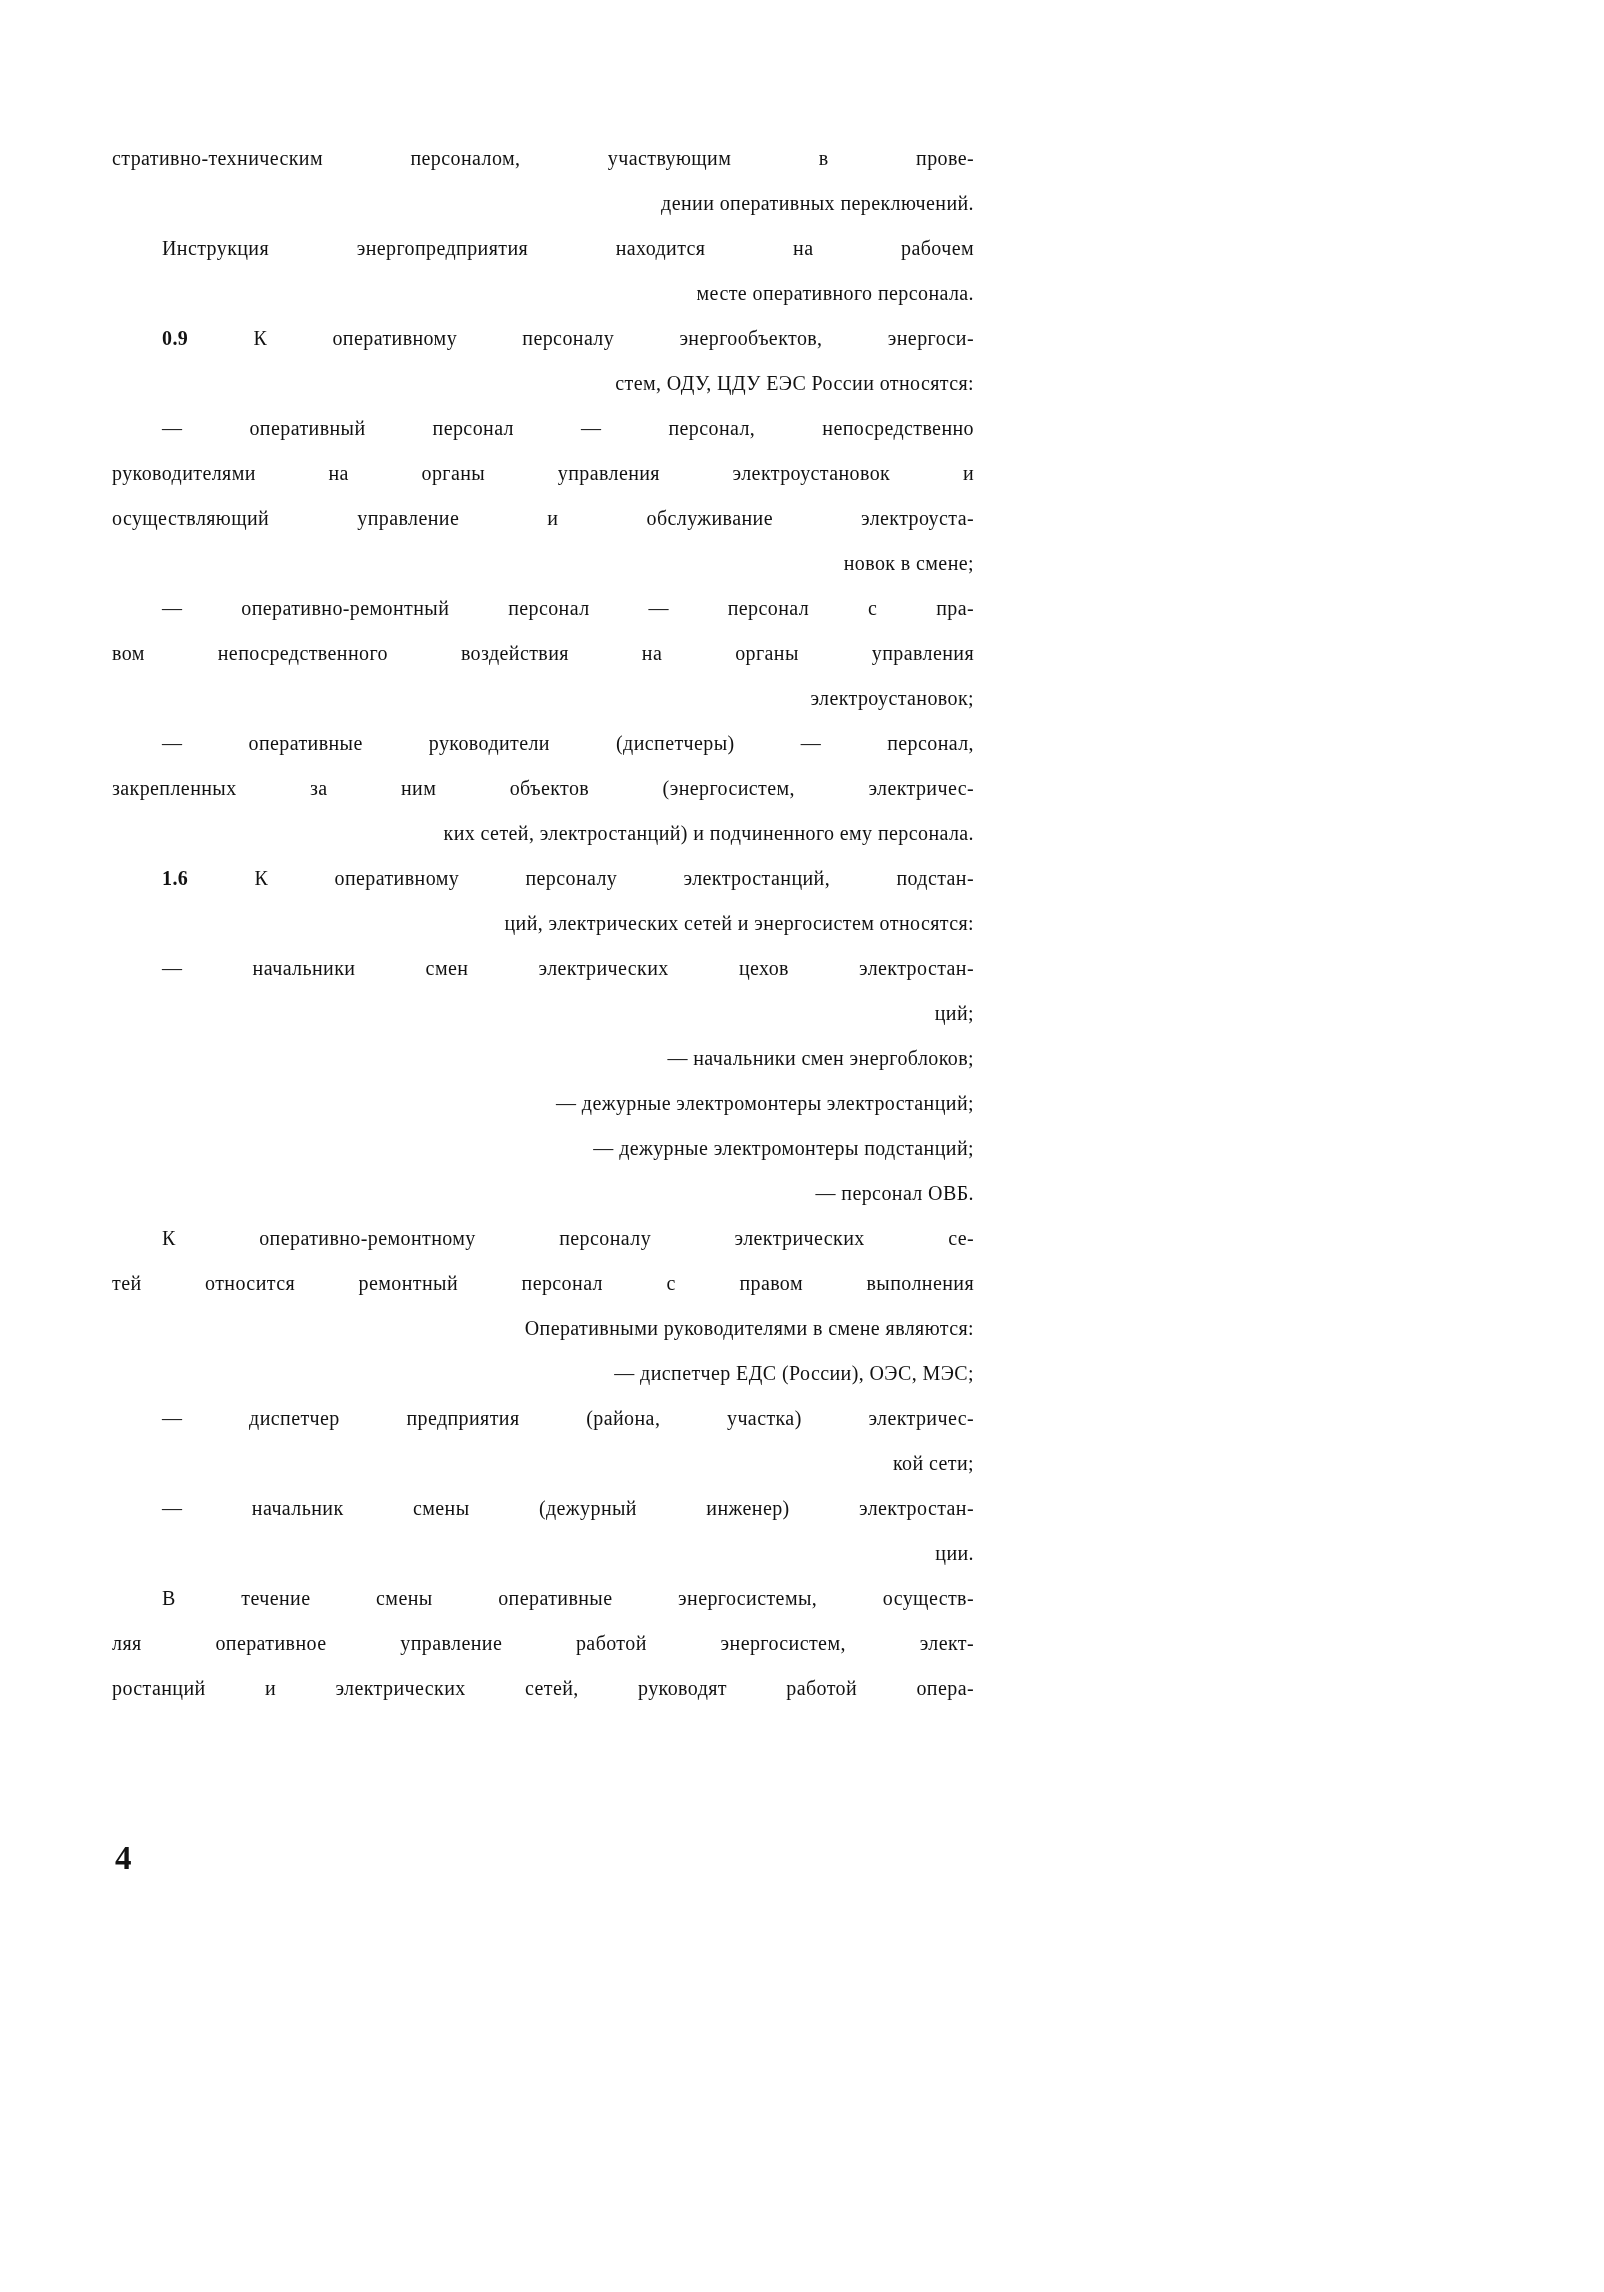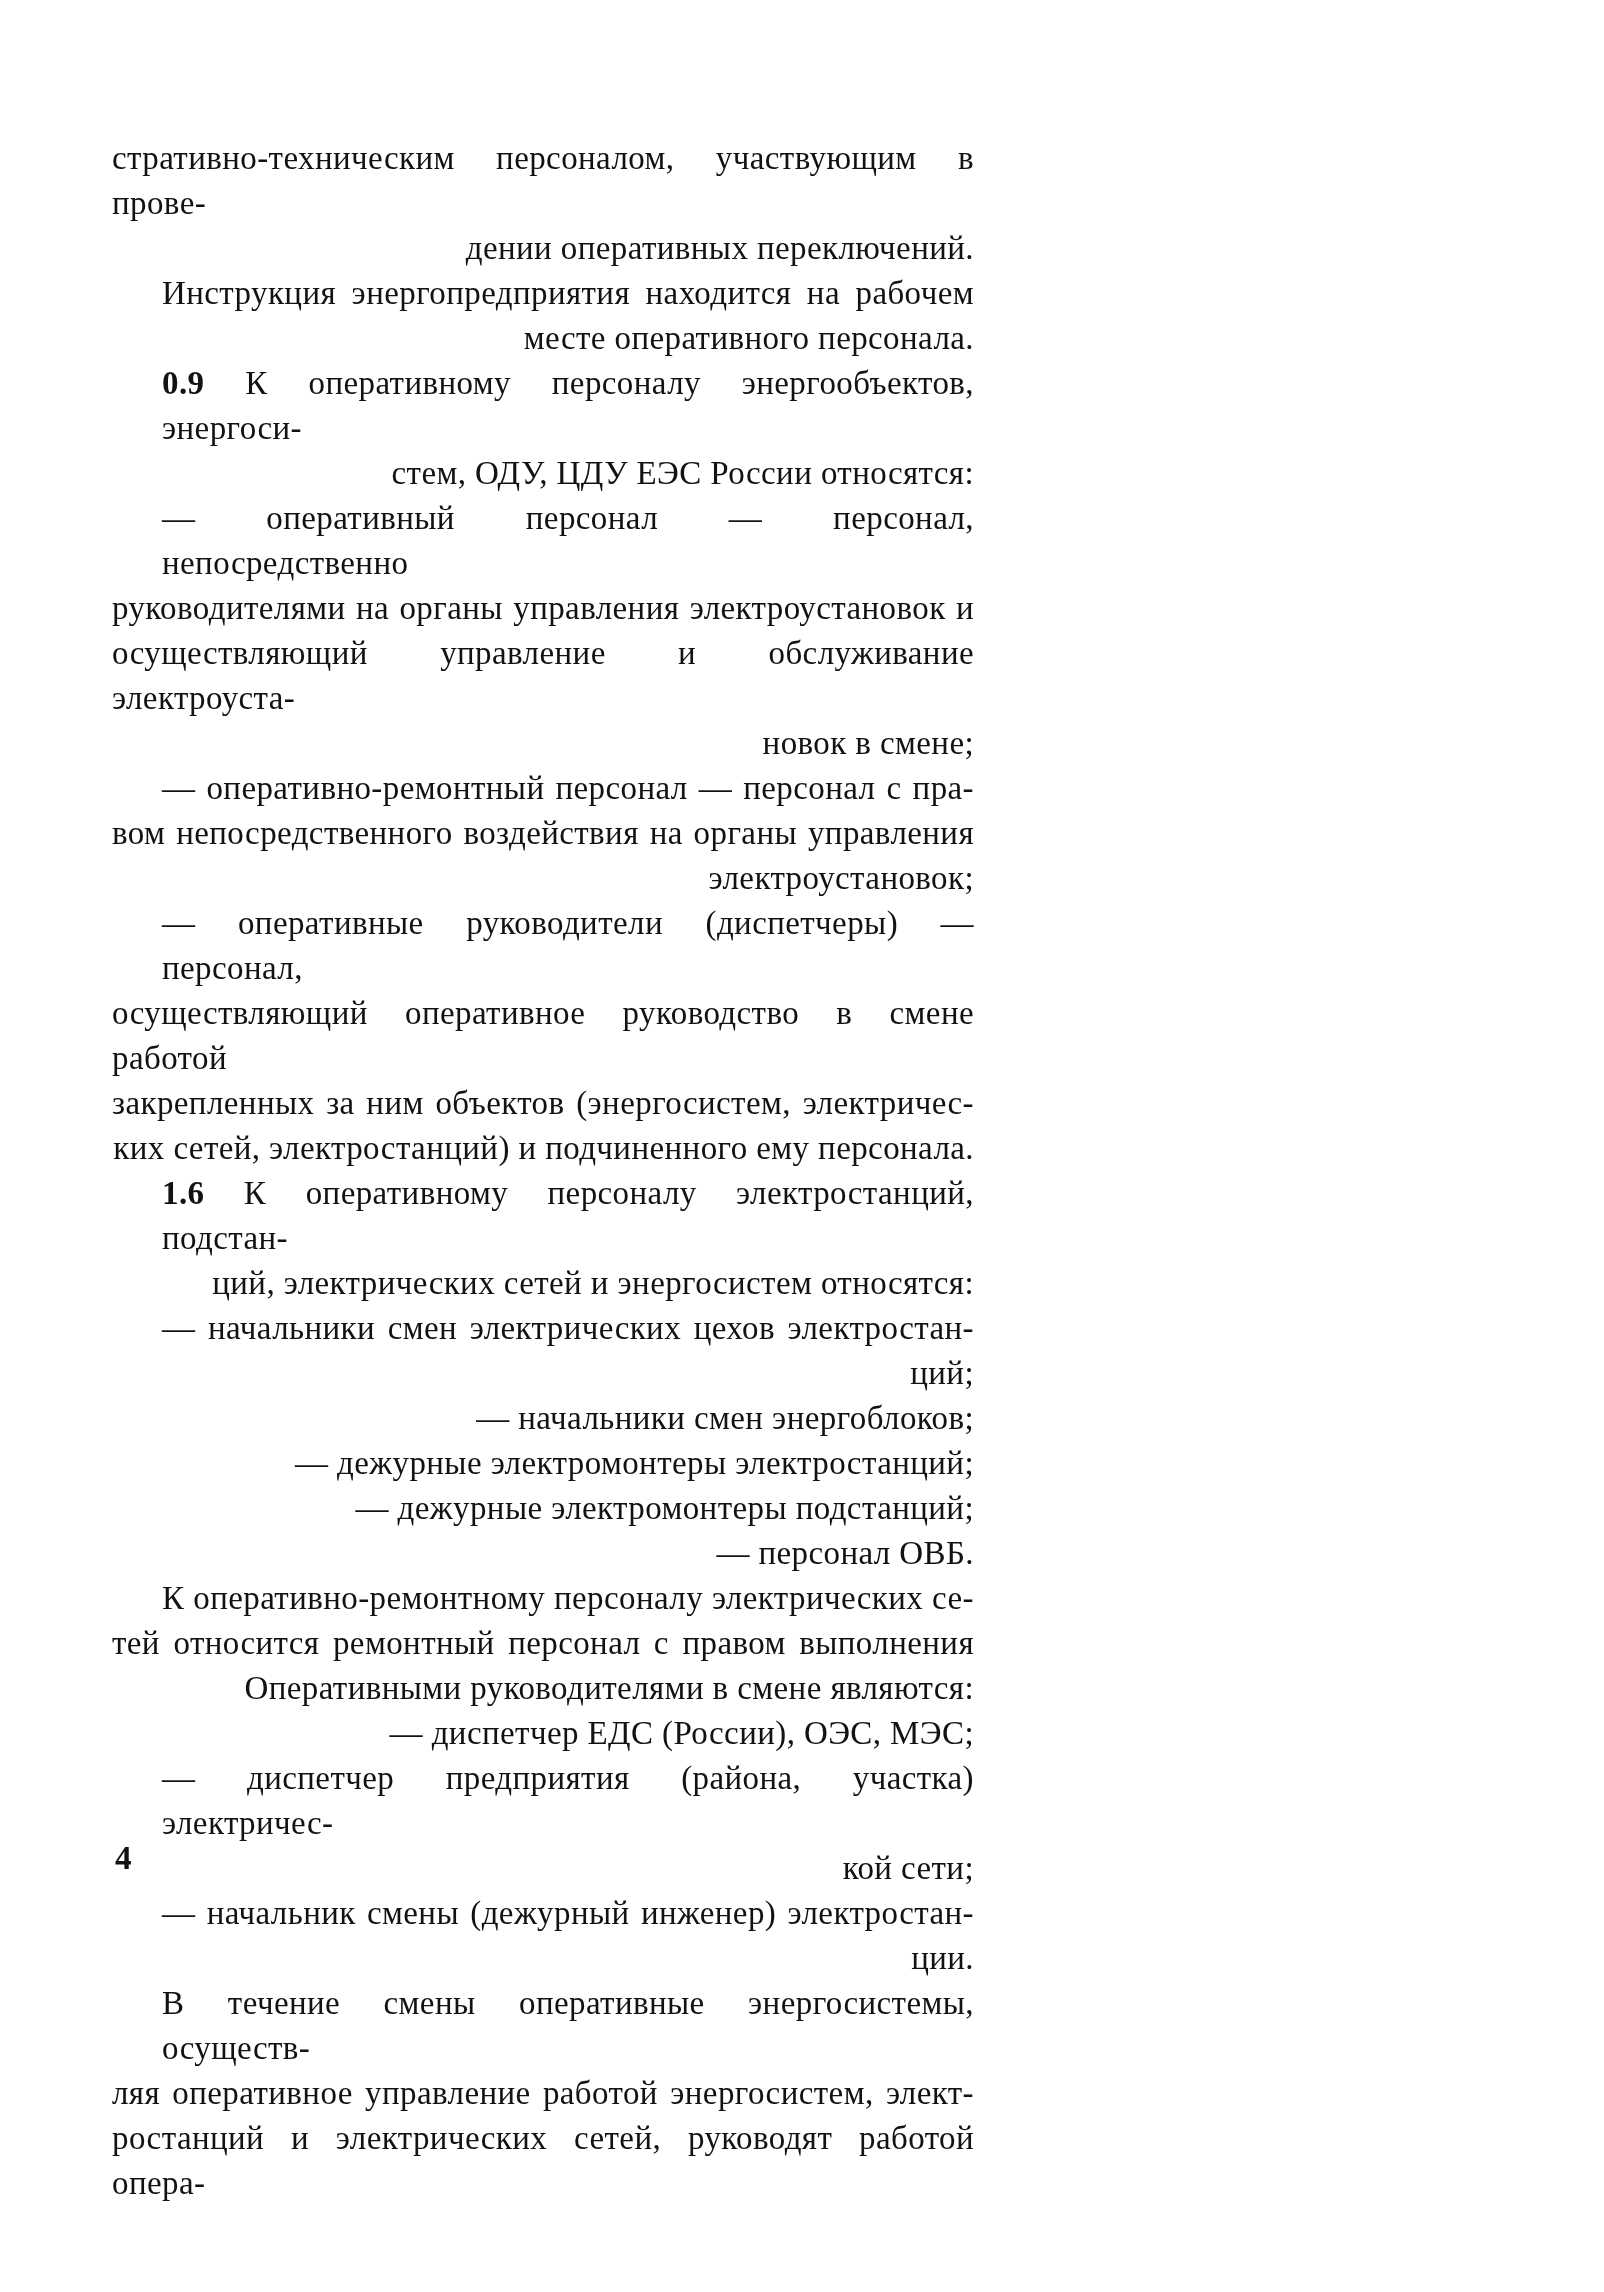--- a/index.html
+++ b/index.html
@@ -15,21 +15,21 @@
     margin: 0 auto;
     font-family: "Liberation Serif", "DejaVu Serif", serif;
     color: #121212;
     overflow: hidden;
   }
   .textblock {
     position: absolute;
     left: 112px;
     top: 136px;
     width: 862px;
-    font-size: 33px;
+    font-size: 20px;
     line-height: 45px;
     letter-spacing: 0.4px;
   }
   .line {
     text-align: right;
     white-space: normal;
   }
   .line.justify {
     text-align: justify;
     text-align-last: justify;
@@ -62,21 +62,20 @@
       <div class="line indent justify"><b>0.9 </b>К оперативному персоналу энергообъектов, энергоси-</div>
       <div class="line">стем, ОДУ, ЦДУ ЕЭС России относятся:</div>
       <div class="line indent justify">— оперативный персонал — персонал, непосредственно</div>
       <div class="line justify">руководителями на органы управления электроустановок и</div>
       <div class="line justify">осуществляющий управление и обслуживание электроуста-</div>
       <div class="line">новок в смене;</div>
       <div class="line indent justify">— оперативно-ремонтный персонал — персонал с пра-</div>
       <div class="line justify">вом непосредственного воздействия на органы управления</div>
       <div class="line">электроустановок;</div>
       <div class="line indent justify">— оперативные руководители (диспетчеры) — персонал,</div>
-      <div class="line justify">осуществляющий оперативное руководство в смене работой</div>
       <div class="line justify">закрепленных за ним объектов (энергосистем, электричес-</div>
       <div class="line">ких сетей, электростанций) и подчиненного ему персонала.</div>
       <div class="line indent justify"><b>1.6 </b>К оперативному персоналу электростанций, подстан-</div>
       <div class="line">ций, электрических сетей и энергосистем относятся:</div>
       <div class="line indent justify">— начальники смен электрических цехов электростан-</div>
       <div class="line">ций;</div>
       <div class="line indent">— начальники смен энергоблоков;</div>
       <div class="line indent">— дежурные электромонтеры электростанций;</div>
       <div class="line indent">— дежурные электромонтеры подстанций;</div>
       <div class="line indent">— персонал ОВБ.</div>

